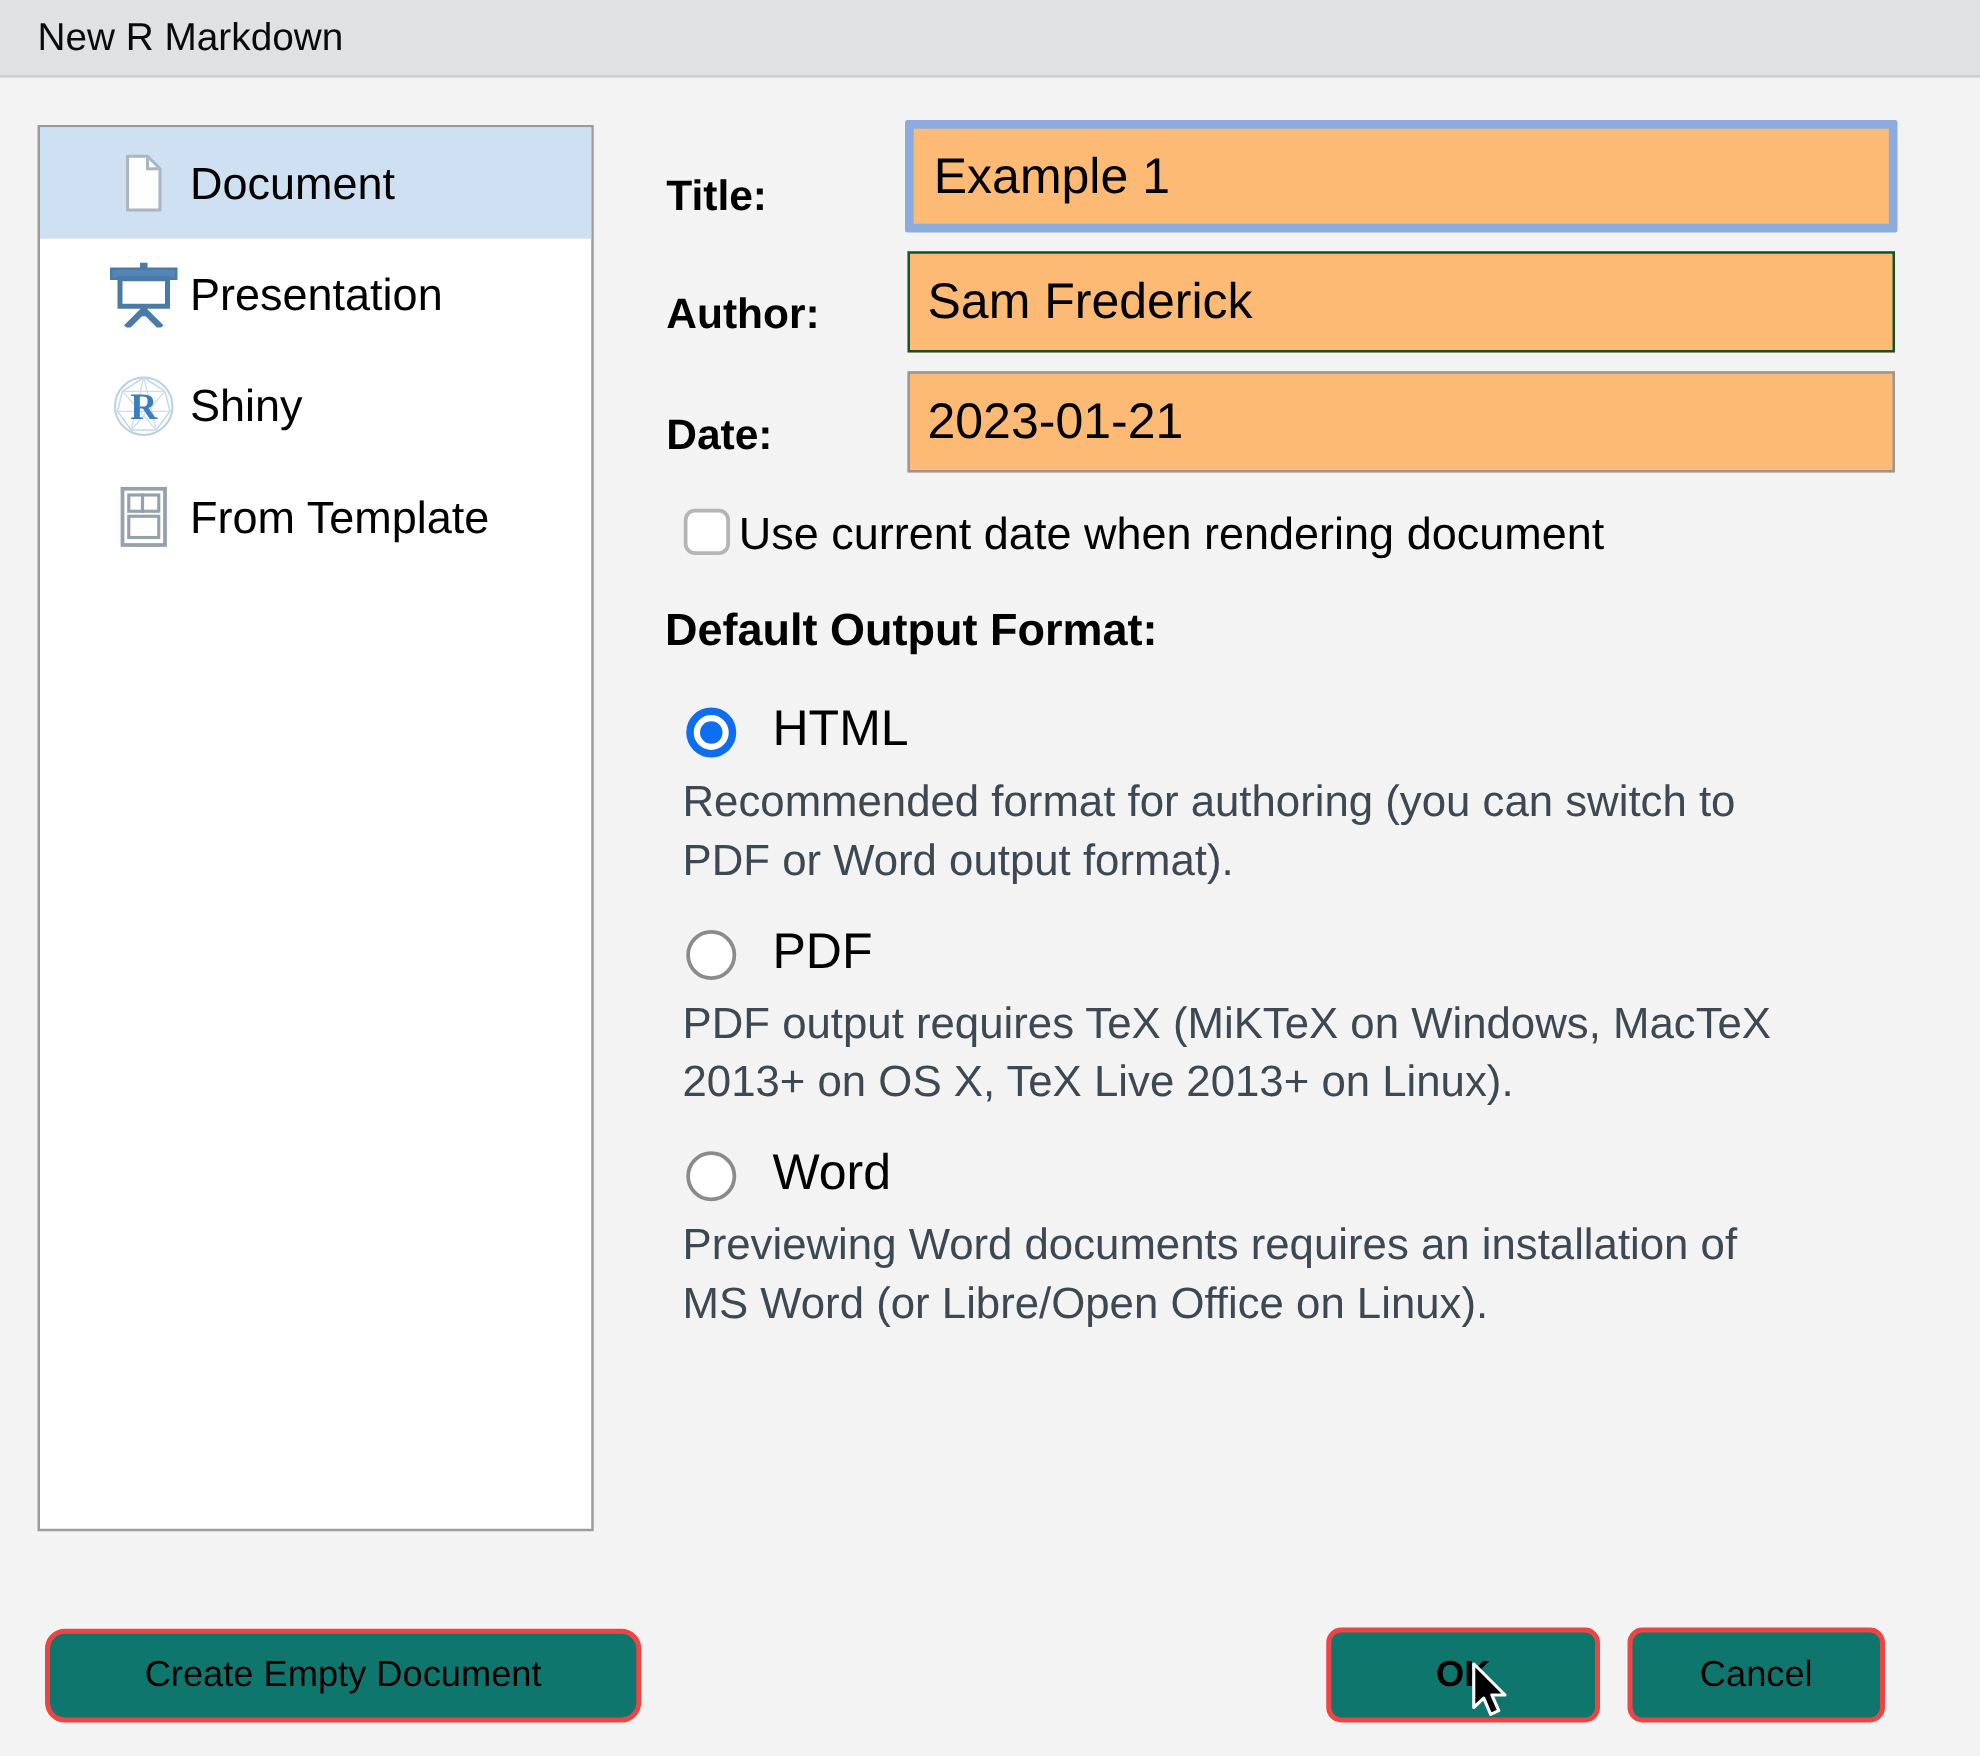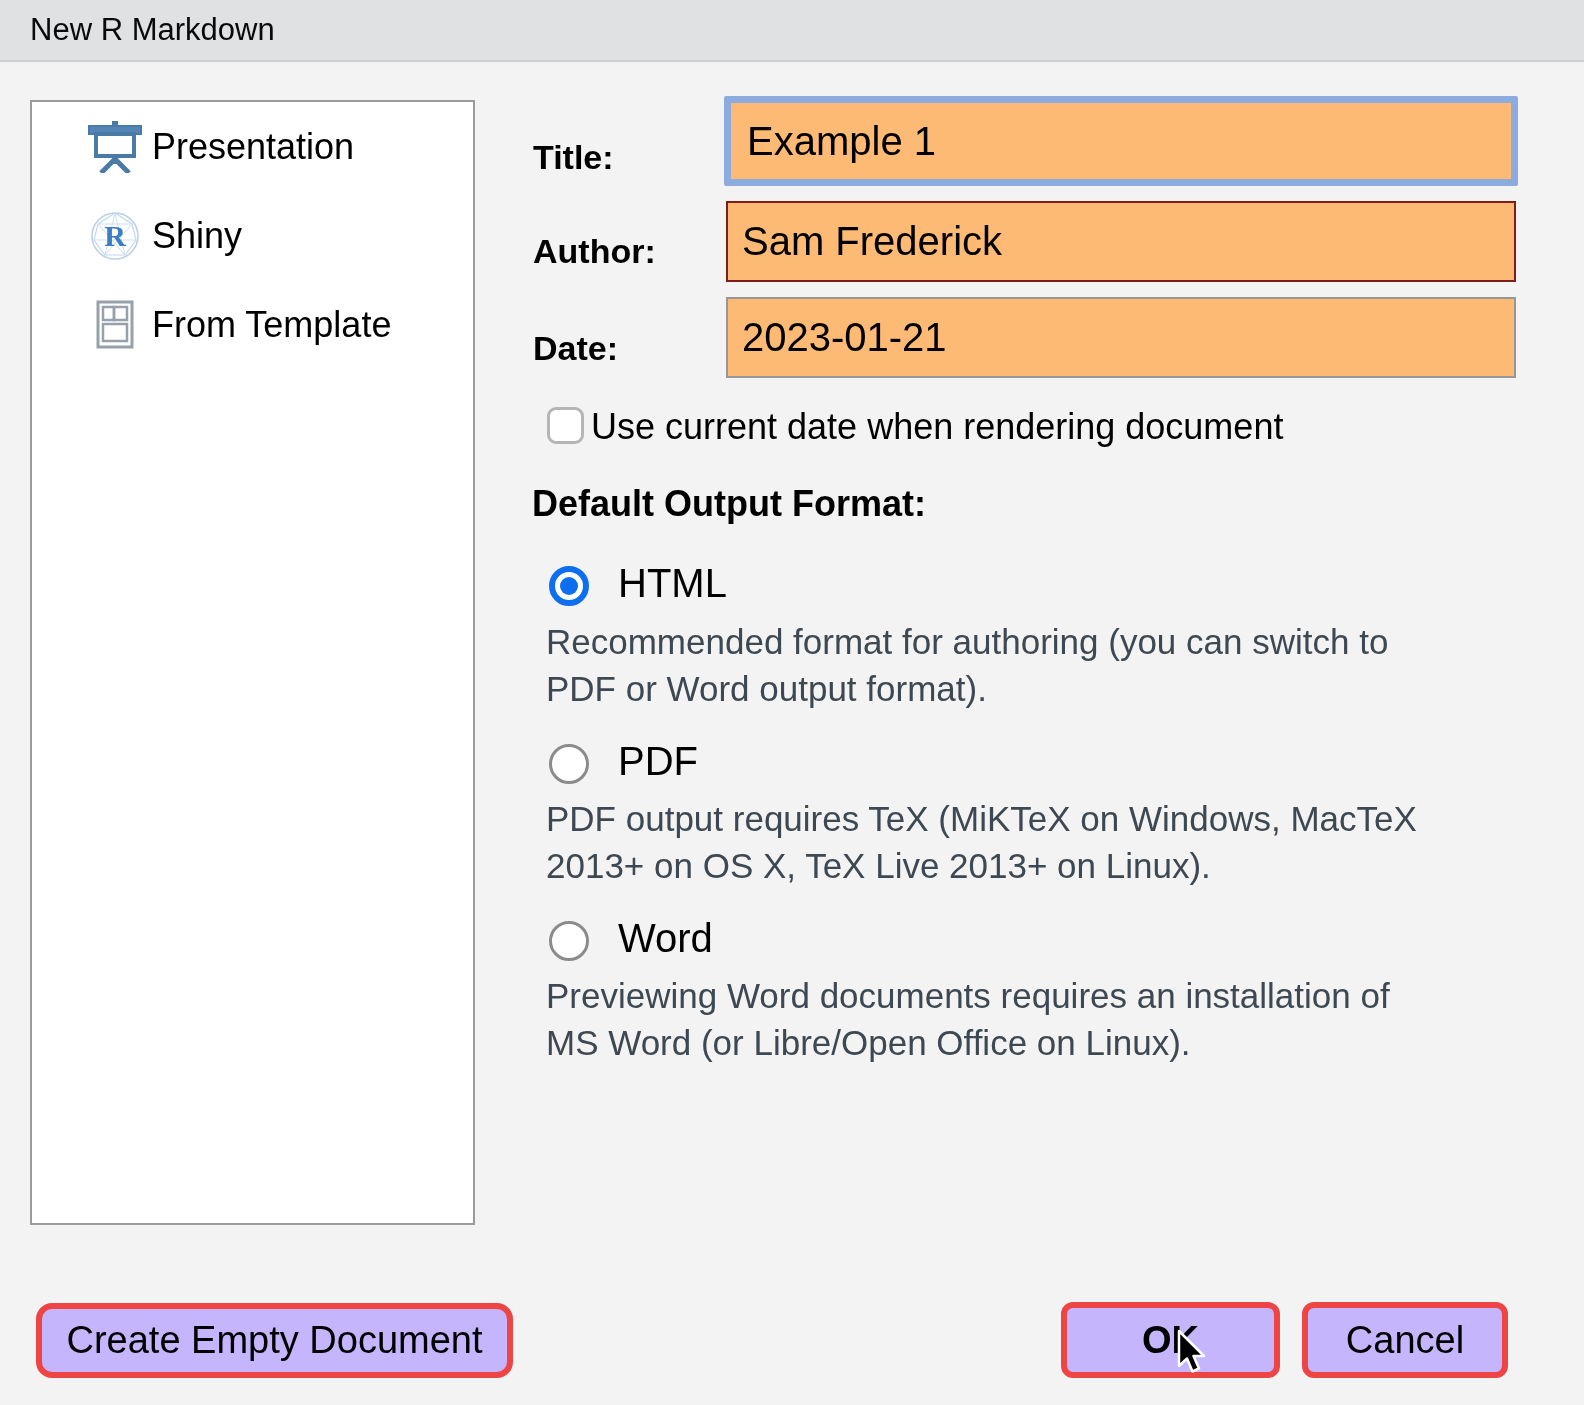--- a/index.html
+++ b/index.html
@@ -34,21 +34,21 @@
   .flabel { position: absolute; left: 533px; font-size: 34px; font-weight: bold; line-height: 42px; white-space: nowrap; }
   .flabel.title  { top: 136px; }
   .flabel.author { top: 230px; }
   .flabel.date   { top: 327px; }
   
   .tinput {
     position: absolute; background: #fdba74; font-family: "Liberation Sans", sans-serif;
     font-size: 40px; color: #000; outline: none;
   }
   .input-title  { left: 724px; top: 96px;  width: 794px; height: 90px; border: 7px solid #8cacdf; padding-left: 16px; border-radius: 2px; }
-  .input-author { left: 726px; top: 201px; width: 790px; height: 81px; border: 2px solid #7f1d1d; padding-left: 14px; }
+  .input-author { left: 726px; top: 201px; width: 790px; height: 81px; border: 2px solid #14532d; padding-left: 14px; }
   .input-date   { left: 726px; top: 297px; width: 790px; height: 81px; border: 2px solid #979797; padding-left: 14px; }
   
   .checkbox {
     position: absolute; left: 547px; top: 407px; width: 37px; height: 37px;
     background: #fff; border: 3px solid #b5b5b5; border-radius: 9px;
   }
   .cb-label { position: absolute; left: 591px; top: 406px; font-size: 36px; white-space: nowrap; }
   
   .dof-label { position: absolute; left: 532px; top: 483px; font-size: 36px; font-weight: bold; white-space: nowrap; }
   .radio {
@@ -67,38 +67,47 @@
   .rlabel.l-html { top: 561px; }
   .rlabel.l-pdf  { top: 739px; }
   .rlabel.l-word { top: 916px; }
   .rdesc { position: absolute; left: 546px; font-size: 35px; line-height: 47px; color: #3d4852; white-space: nowrap; }
   .rdesc.d-html { top: 618px; }
   .rdesc.d-pdf  { top: 795px; }
   .rdesc.d-word { top: 972px; }
   
   .btn {
     position: absolute; display: flex; align-items: center; justify-content: center;
-    background: #c4b5fd; border: 6px solid #ef4444; font-size: 38px; color: #000;
+    background: #0f766e; border: 4px solid #ef4444; font-size: 29px; color: #000;
     font-family: "Liberation Sans", sans-serif; cursor: default;
   }
   .btn-create { left: 36px;   top: 1303px; width: 477px; height: 75px; border-radius: 16px; }
   .btn-ok     { left: 1061px; top: 1302px; width: 219px; height: 76px; border-radius: 12px; font-weight: bold; }
   .btn-cancel { left: 1302px; top: 1302px; width: 206px; height: 76px; border-radius: 12px; }
   
   .cursor { position: absolute; left: 1176px; top: 1330px; width: 34px; height: 48px; pointer-events: none; }
 </style>
 </head>
 <body>
 
 <div class="titlebar">
   <span>New R Markdown</span>
 </div>
 
 <div class="sidebar">
 
+  <div class="side-row selected">
+    <span class="icon-slot">
+      <svg width="30" height="47" viewBox="0 0 30 47">
+        <path d="M2 2 H18 L28 12 V45 H2 Z" fill="#ffffff" stroke="#a9b6c2" stroke-width="2.5" stroke-linejoin="round"></path>
+        <path d="M18 2 V12 H28" fill="none" stroke="#a9b6c2" stroke-width="2.5" stroke-linejoin="round"></path>
+      </svg>
+    </span>
+    <span class="side-label">Document</span>
+  </div>
 
   <div class="side-row">
     <span class="icon-slot">
       <svg width="56" height="52" viewBox="0 0 56 52">
         <rect x="25" y="0" width="6" height="6" fill="#4a7ba6"></rect>
         <rect x="2" y="5" width="52" height="8" fill="#5585b5" stroke="#4a7ba6" stroke-width="2"></rect>
         <rect x="9" y="13" width="38" height="22" fill="#ffffff" stroke="#4a7ba6" stroke-width="4"></rect>
         <line x1="28" y1="35" x2="28" y2="43" stroke="#4a7ba6" stroke-width="5"></line>
         <line x1="28" y1="38" x2="14" y2="52" stroke="#4a7ba6" stroke-width="5"></line>
         <line x1="28" y1="38" x2="42" y2="52" stroke="#4a7ba6" stroke-width="5"></line>

